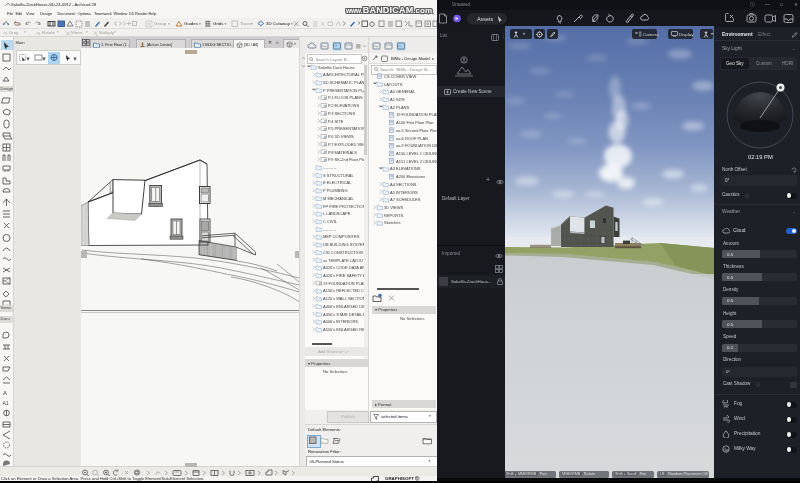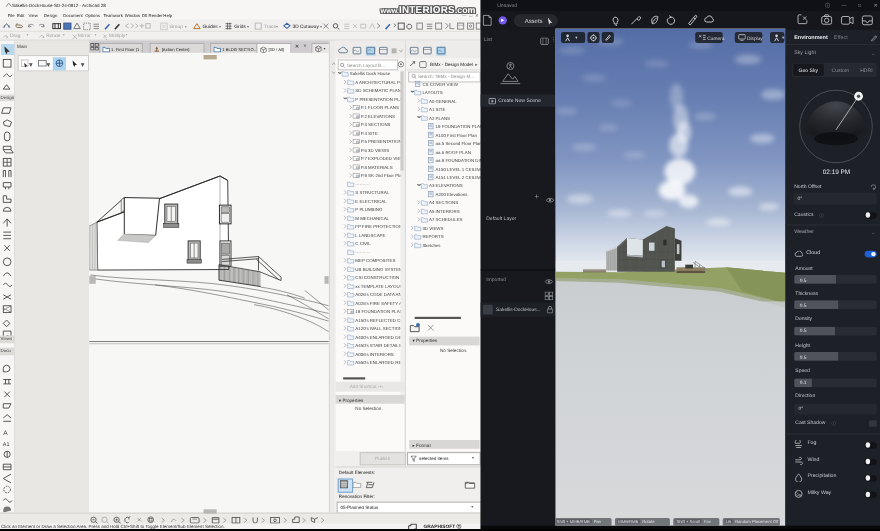--- a/index.html
+++ b/index.html
@@ -1056,12 +1056,12 @@
         <path d="M2,2.5 c1,1.5 3,2.5 4.5,2.5 M1.5,4.5 c1.5,1 3,1.5 5,1" fill="none" stroke="#c4c7cc" stroke-width="0.5"></path>
       </svg>
       <span class="t" style="left:20px;top:419px;font-size:4.8px;color:#c8cbd0">Milky Way</span>
       <div class="abs" style="left:72px;top:419.5px;width:11px;height:6px;background:#121318;border-radius:3px">
         <div class="abs" style="left:1px;top:0.8px;width:4.4px;height:4.4px;background:#f0f1f2;border-radius:50%"></div>
       </div>
     </div>
     <div class="abs" style="left:0;top:478px;width:363px;height:5px;background:#08090b"></div>
   </div>
 <div class="abs" style="left:0;top:481px;width:800px;height:2px;background:#000"></div>
-<div class="t" style="left:346px;top:-1px;font-weight:bold;color:#fff;text-shadow:1px 1px 0 #5a5a5a,-1px -1px 0 #5a5a5a,1px -1px 0 #5a5a5a,-1px 1px 0 #5a5a5a,0 1px 0 #5a5a5a,0 -1px 0 #5a5a5a,1px 0 0 #5a5a5a,-1px 0 0 #5a5a5a"><span style="font-size:6.5px">www.</span><span style="font-size:9px;letter-spacing:0.2px">INTERIORS</span><span style="font-size:8px">.com</span></div>
+<div class="t" style="left:346px;top:-1px;font-weight:bold;color:#fff;text-shadow:1px 1px 0 #5a5a5a,-1px -1px 0 #5a5a5a,1px -1px 0 #5a5a5a,-1px 1px 0 #5a5a5a,0 1px 0 #5a5a5a,0 -1px 0 #5a5a5a,1px 0 0 #5a5a5a,-1px 0 0 #5a5a5a"><span style="font-size:6.5px">www.</span><span style="font-size:9px;letter-spacing:0.2px">BANDICAM</span><span style="font-size:8px">.com</span></div>
 </body></html>

